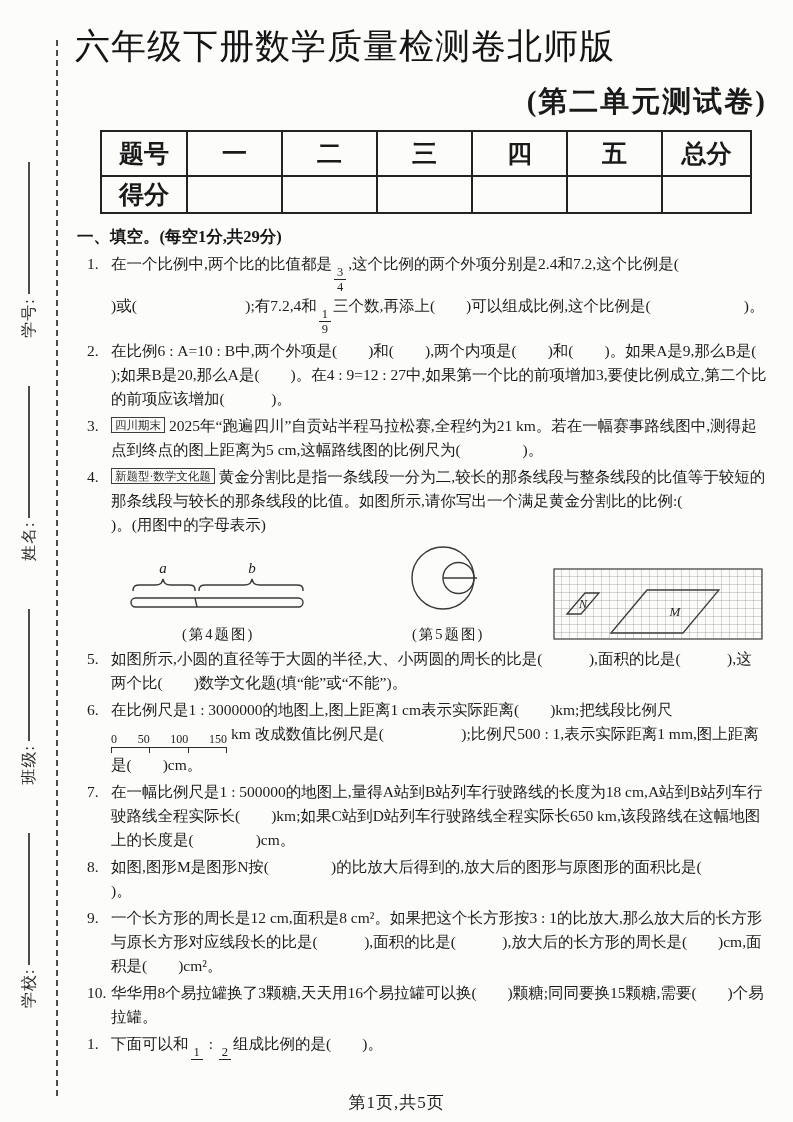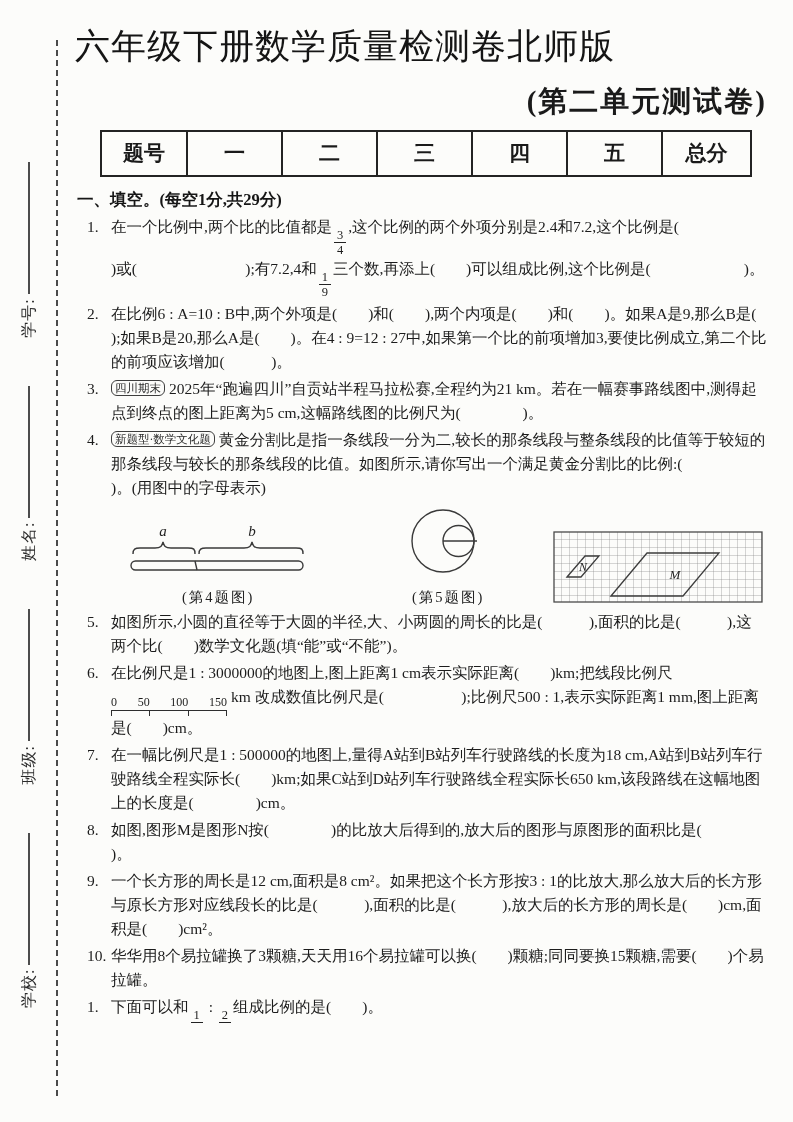--- a/index.html
+++ b/index.html
@@ -36,35 +36,35 @@
     font-size:29px;font-weight:bold;letter-spacing:2px;color:#1a1a1a;
   }
   .meta{margin:14px 22px 0 0;text-align:right;font-size:16.5px;color:#222;}
   
   table.score{
     border-collapse:collapse;margin:8px 0 0 25px;width:650px;
     table-layout:fixed;
   }
   table.score th,table.score td{
     border:2px solid #232323;text-align:center;vertical-align:middle;
-    font-size:21px;font-weight:bold;color:#1a1a1a;
+    font-size:25px;font-weight:bold;color:#1a1a1a;
   }
   table.score tr.hdr{height:45px;}
   table.score tr.scor{height:37px;}
   table.score td.blank{font-weight:normal;}
   
   .sec-head{margin:12px 0 4px 2px;font-size:16.5px;color:#161616;}
   .sec-label{font-weight:bold;}
   .sec-note{font-weight:bold;}
   .qlist{margin-left:12px;}
   .question{position:relative;padding-left:24px;font-size:15.5px;line-height:24px;margin:3px 0;}
   .qnum{position:absolute;left:0;top:0;}
   .qtext{white-space:pre-wrap;word-break:break-all;}
   .badge{
-    display:inline-block;border:1.5px solid #3d3d3d;border-radius:6px;
+    display:inline-block;border:1.5px solid #3d3d3d;border-radius:0;
     font-size:11.5px;line-height:14px;padding:0 3px;margin-right:4px;
     vertical-align:2px;color:#2b2b2b;
   }
   .frac{
     display:inline-flex;flex-direction:column;align-items:center;
     vertical-align:-7px;line-height:1.05;font-size:12.5px;margin:0 2px;
   }
   .frac .fn{border-bottom:1.3px solid #222;padding:0 3px 0;}
   .frac .fd{padding-top:1px;}
   .sbar{
@@ -131,20 +131,29 @@
       </colgroup>
       <tbody>
           <tr class="hdr">
         <th>题号</th>
         <th>一</th>
         <th>二</th>
         <th>三</th>
         <th>四</th>
         <th>五</th>
         <th>总分</th>
+      </tr>
+      <tr class="scor">
+        <td>得分</td>
+        <td class="blank"></td>
+        <td class="blank"></td>
+        <td class="blank"></td>
+        <td class="blank"></td>
+        <td class="blank"></td>
+        <td class="blank"></td>
       </tr>
     </tbody>
       </table>
 
     <div class="sec-head">
       <span class="sec-label">一、填空。</span><span class="sec-note">(每空1分,共29分)</span>
     </div>
 
     <div class="qlist" id="s1-list-a">
         <div class="question"><span class="qnum">1.</span><span class="qtext">在一个比例中,两个比的比值都是<span class="frac"><span class="fn">3</span><span class="fd">4</span></span>,这个比例的两个外项分别是2.4和7.2,这个比例是(　　　　　　　)或(　　　　　　　);有7.2,4和<span class="frac"><span class="fn">1</span><span class="fd">9</span></span>三个数,再添上(　　)可以组成比例,这个比例是(　　　　　　)。</span></div>
@@ -210,13 +219,14 @@
     <div class="qlist">
       <div class="question">
         <span class="qnum">1.</span>
         <span class="qtext">下面可以和<span class="frac"><span class="fn">1</span></span> : <span class="frac"><span class="fn">2</span></span>组成比例的是(　　)。</span>
       </div>
 
     </div>
 
   </div>
 
+  <div class="footer">第1页,共5页</div>
 </div>
 
 </body></html>

